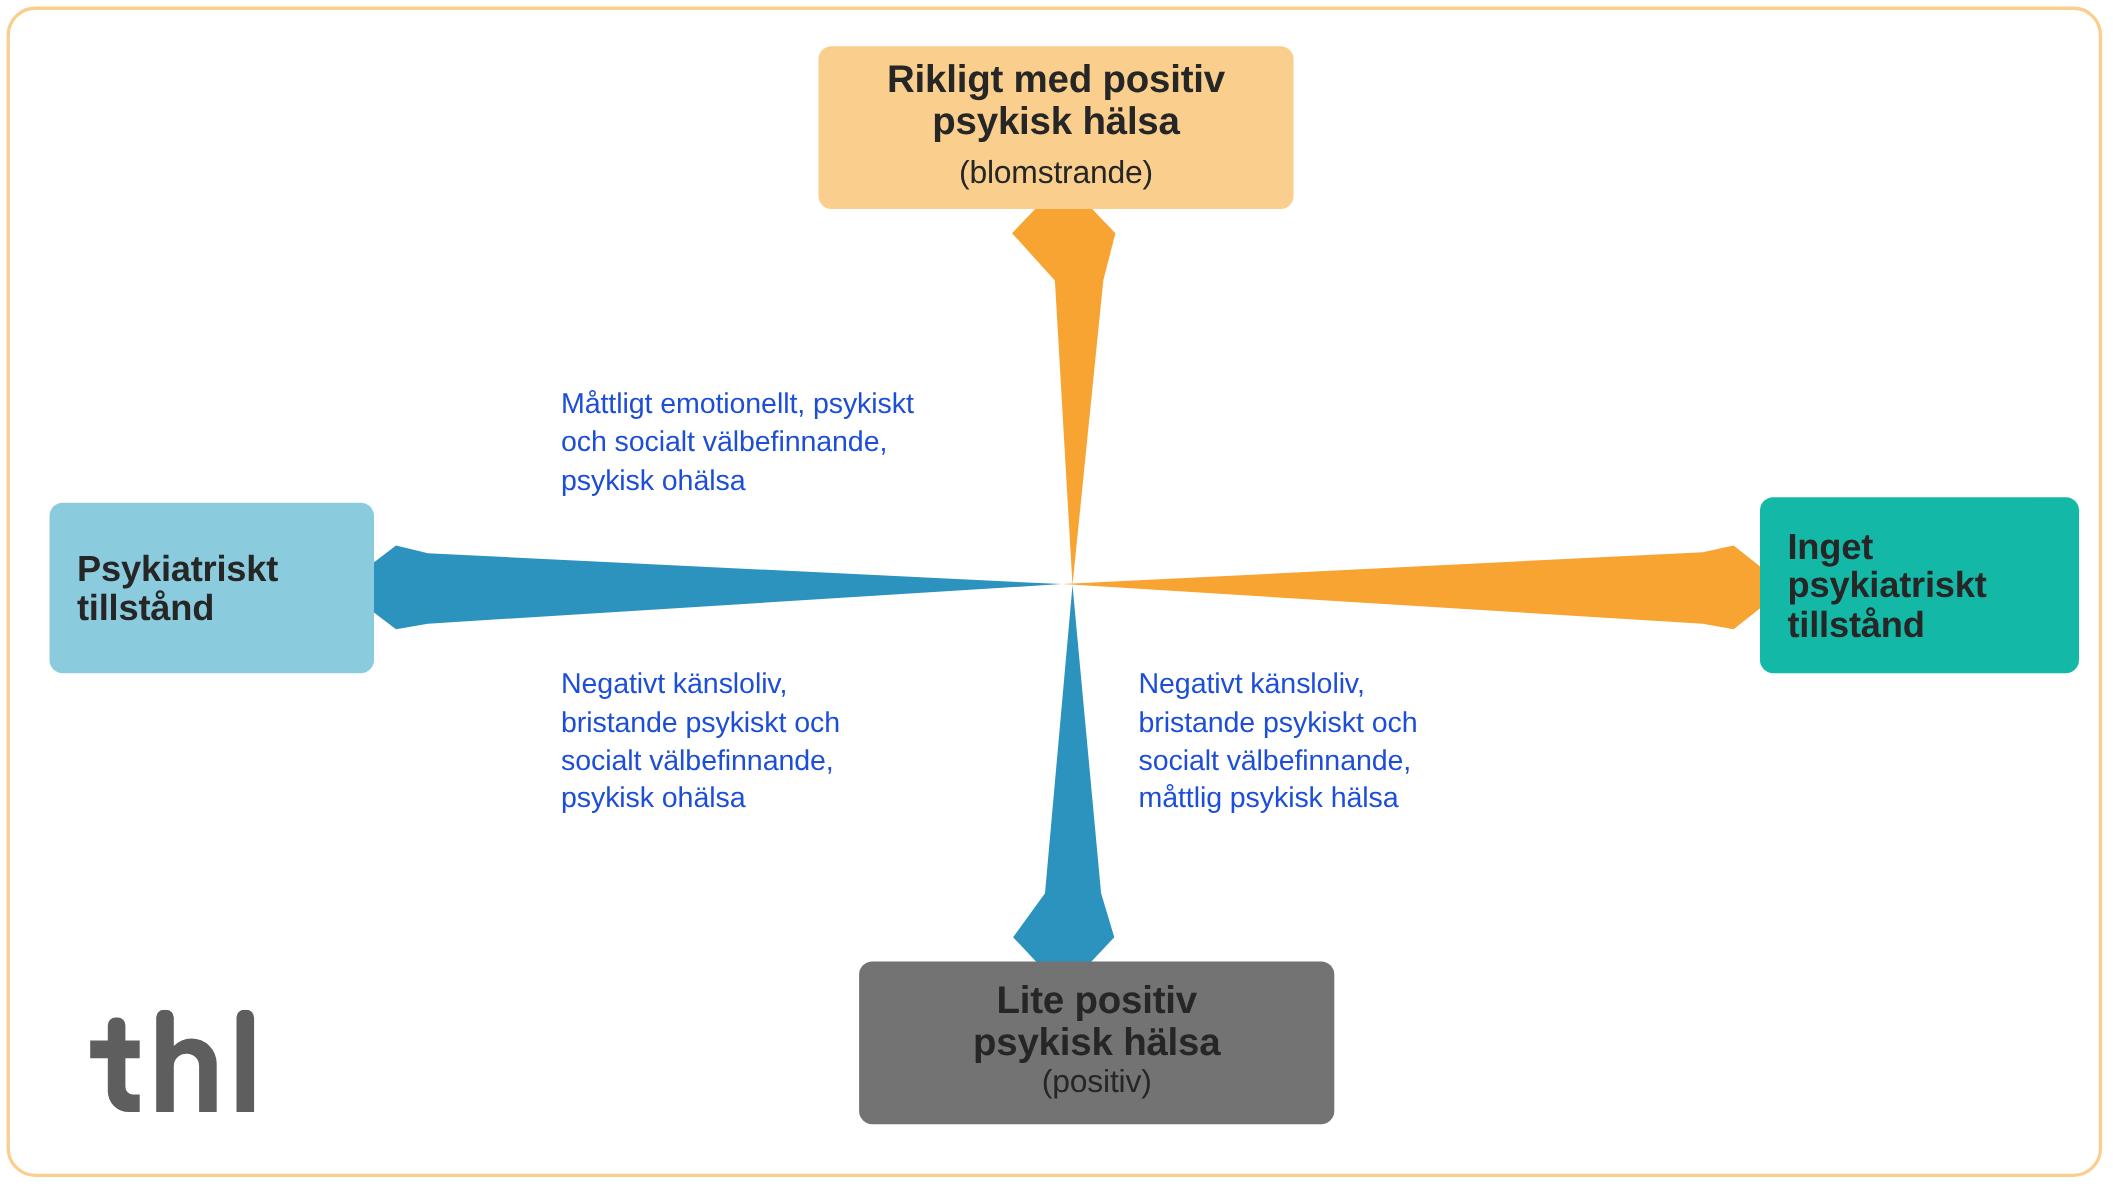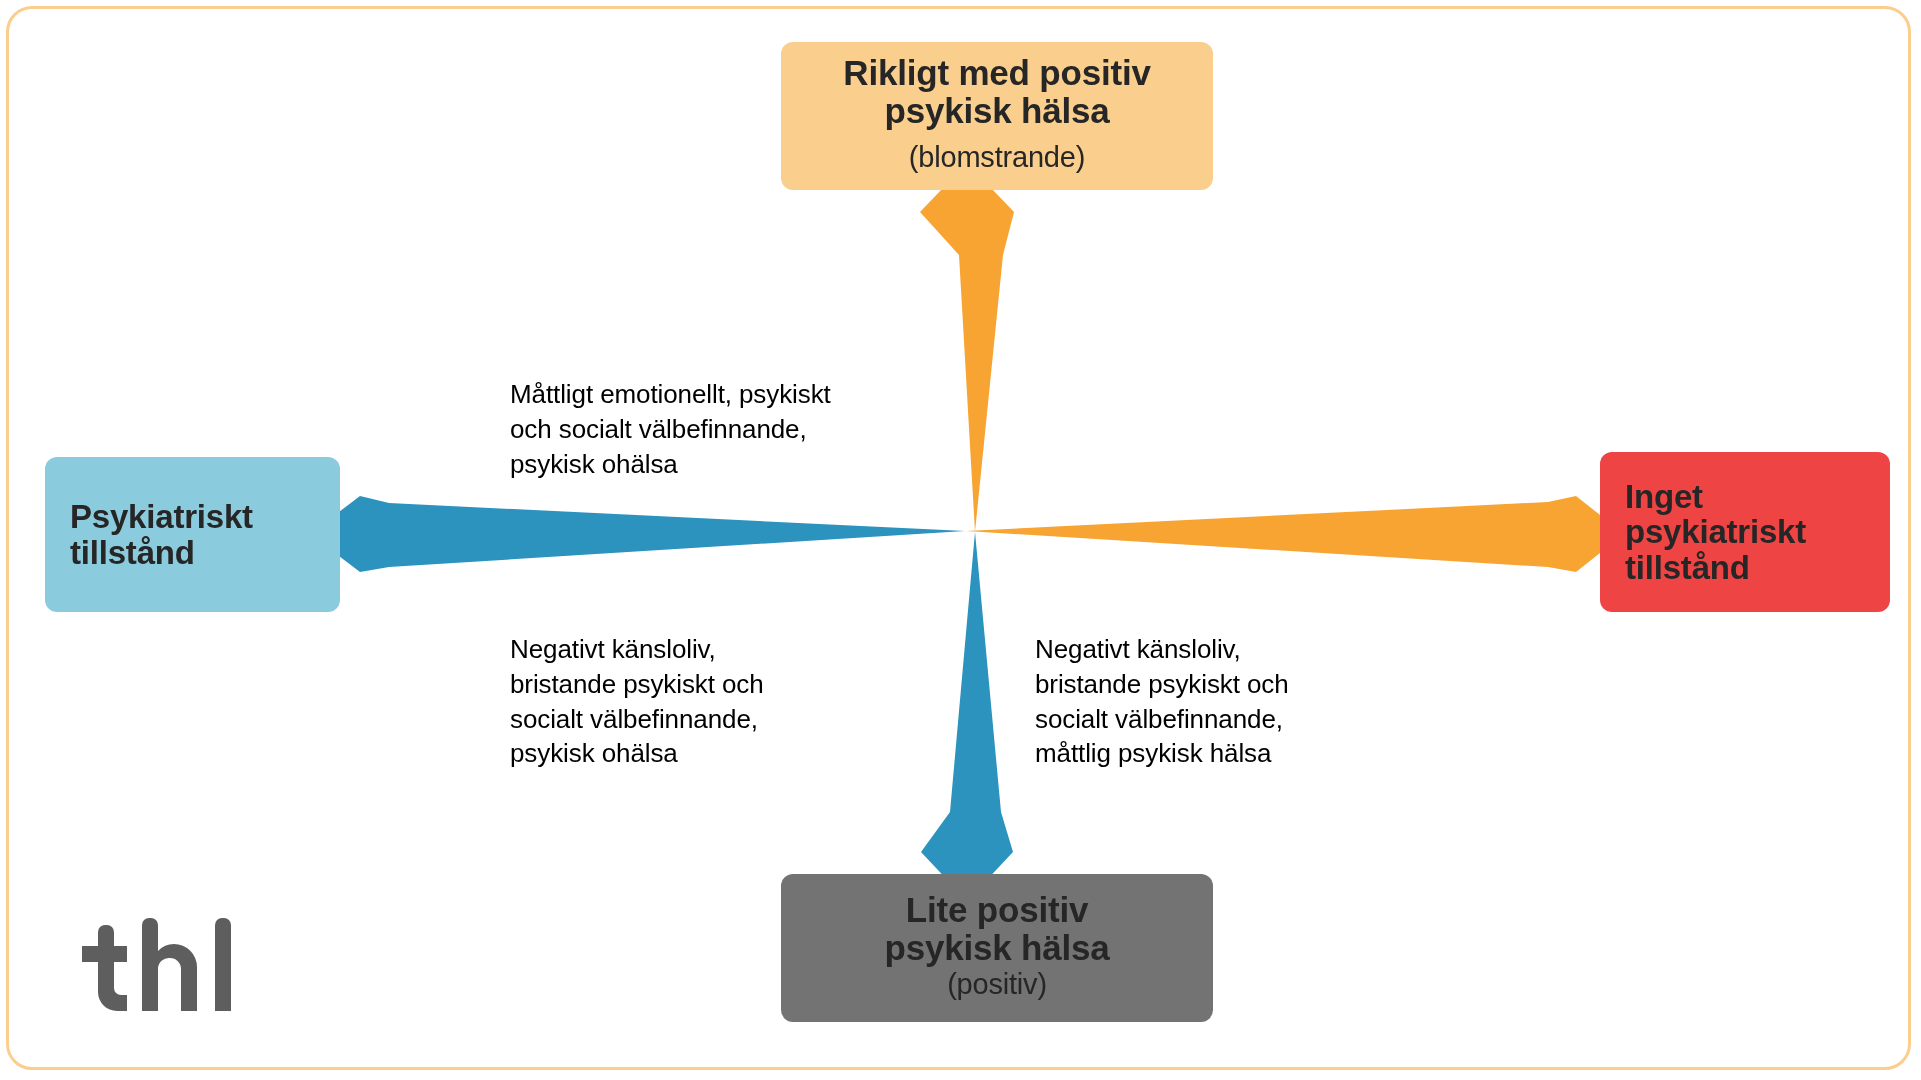--- a/index.html
+++ b/index.html
@@ -51,21 +51,21 @@
     letter-spacing: -0.2px;
   }
   .node-box .sub {
     font-weight: normal;
     line-height: 1.1;
     letter-spacing: -0.2px;
   }
 
   
   #box-top {
-    left: 781px;
+    left: 744px;
     top: 42px;
     width: 432px;
     height: 148px;
     background: #FACF8D;
     align-items: center;
     text-align: center;
     padding-bottom: 4px;
   }
   #box-top .title { font-size: 35px; }
   #box-top .sub { font-size: 29px; margin-top: 12px; }
@@ -96,35 +96,34 @@
     padding-left: 25px;
   }
   #box-left .title { font-size: 33px; }
 
   
   #box-right {
     left: 1600px;
     top: 452px;
     width: 290px;
     height: 160px;
-    background: #ef4444;
+    background: #14b8a6;
     align-items: flex-start;
     text-align: left;
     padding-left: 25px;
   }
   #box-right .title { font-size: 33px; }
 
   .quad-text {
     position: absolute;
-    color: #000000;
+    color: #1d4ed8;
     font-size: 26px;
     line-height: 1.34;
     letter-spacing: -0.1px;
     white-space: pre-line;
-    margin-top: 28px;
   }
   #quad-tl { left: 510px; top: 349px; width: 420px; }
   #quad-tr { left: 1035px; top: 349px; width: 510px; }
   #quad-bl { left: 510px; top: 604px; width: 420px; }
   #quad-br { left: 1035px; top: 604px; width: 420px; }
 
   #logo-thl {
     position: absolute;
     left: 72px;
     top: 918px;

